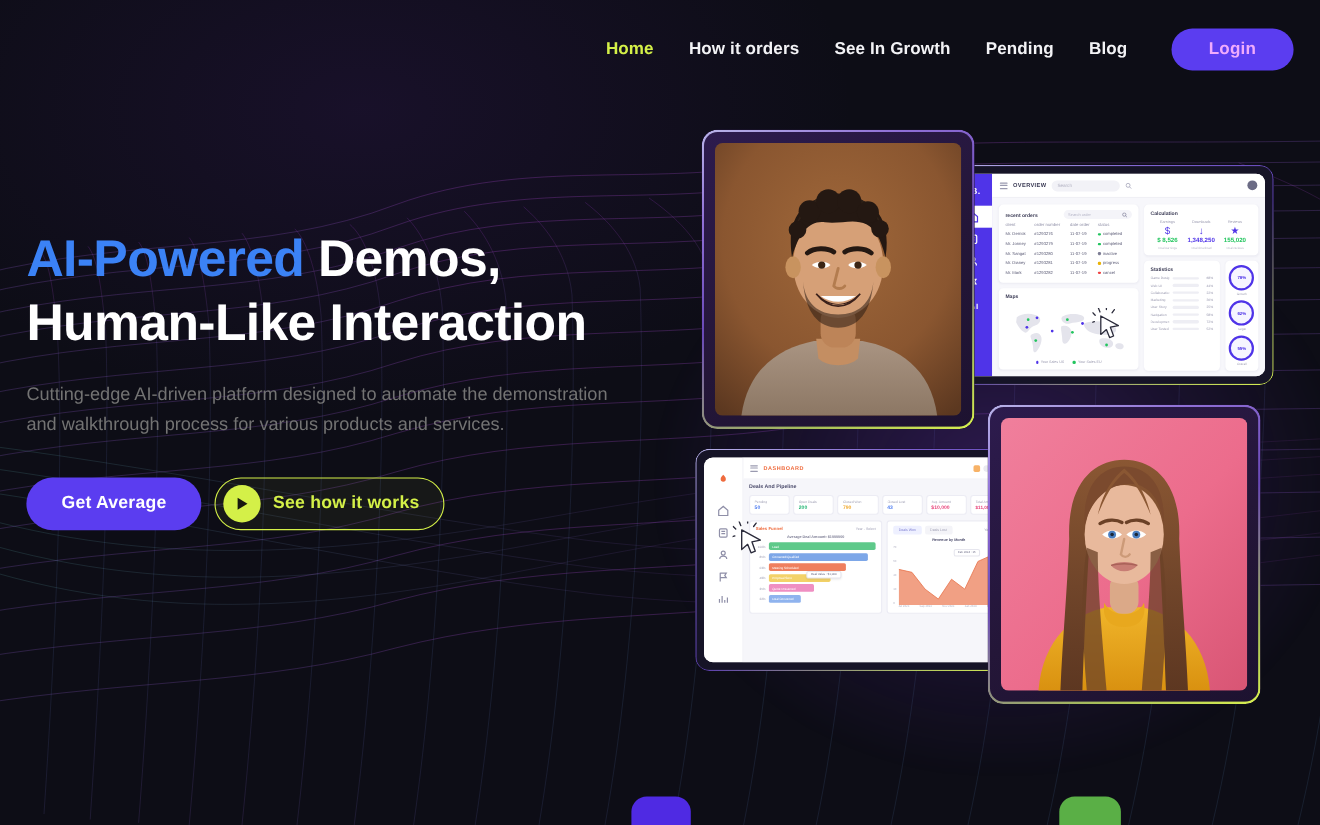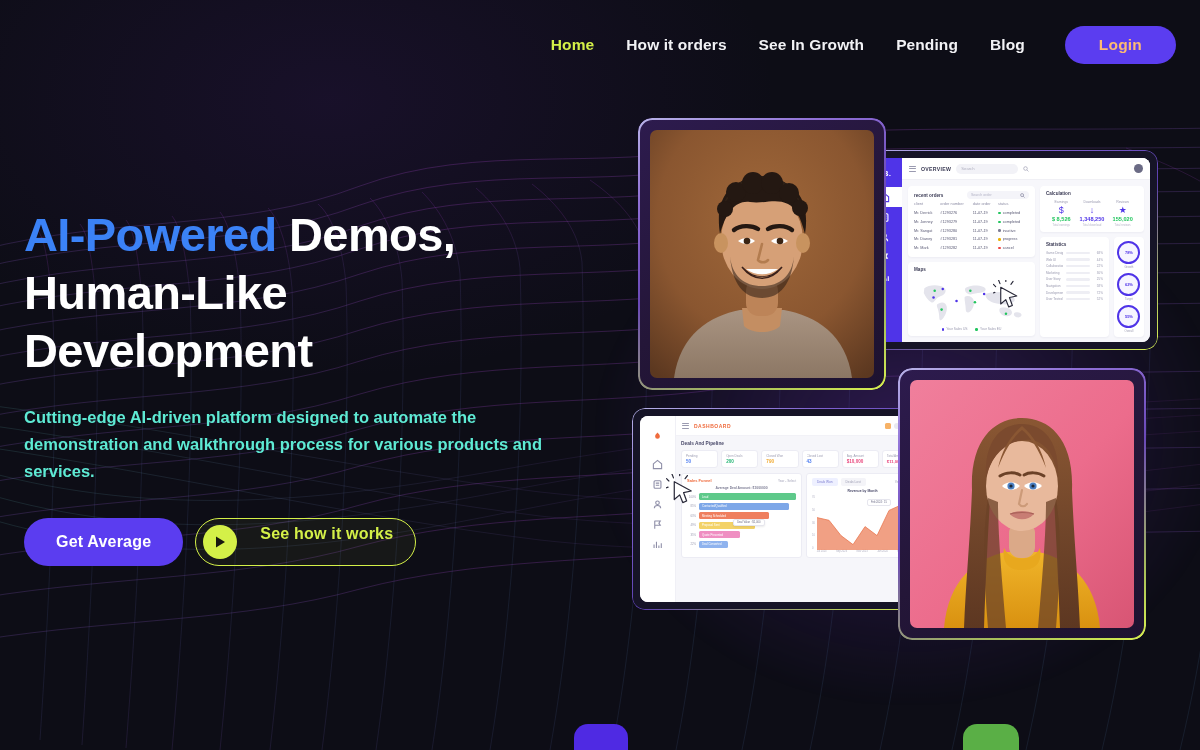--- a/index.html
+++ b/index.html
@@ -57,56 +57,56 @@
   }
   .nav-item {
     color: #f2f2f5; font-size: 15.5px; font-weight: 700;
     padding: 8px 16px; cursor: pointer; white-space: nowrap;
     letter-spacing: 0.1px;
   }
   .nav-item.active { color: #d4f048; }
   .login-btn {
     margin-left: 24px;
     background: #5b3df0;
-    color: #fdba74; font-size: 15.5px; font-weight: 700;
+    color: #f0abfc; font-size: 15.5px; font-weight: 700;
     border: none; border-radius: 24px;
     padding: 10px 34px; cursor: pointer;
     letter-spacing: 0.2px;
   }
 
   
   .hero-left {
     position: absolute; left: 24px; top: 206px;
     width: 580px; z-index: 20;
   }
   .hero-title {
     font-size: 47px; font-weight: 700; line-height: 1.235;
     color: #ffffff; letter-spacing: -0.6px;
     max-width: 510px;
   }
   .hero-title .accent { color: #3b82f6; }
   .hero-sub {
     margin-top: 24px;
     font-size: 16.5px; line-height: 1.62;
-    color: #5eead4; font-weight: 700;
+    color: #737373; font-weight: 400;
     max-width: 535px;
   }
   .hero-actions {
     margin-top: 34px;
     display: flex; align-items: center; gap: 12px;
   }
   .btn-primary {
     background: #5b3df0; color: #fff;
     font-size: 16px; font-weight: 700;
     border: none; border-radius: 26px;
     padding: 15px 32px; cursor: pointer;
     letter-spacing: 0.2px;
   }
   .btn-ghost {
-    display: flex; align-items: flex-start; gap: 23px;
+    display: flex; align-items: center; gap: 11px;
     background: rgba(212,240,72,0.05);
     border: 1.5px solid #d4f048;
     border-radius: 26px;
     padding: 6px 22px 6px 7px;
     cursor: pointer;
   }
   .play-circle {
     width: 34px; height: 34px; border-radius: 50%;
     background: #d4f048;
     display: flex; align-items: center; justify-content: center;
@@ -389,21 +389,21 @@
       <a class="nav-item active">Home</a>
       <a class="nav-item">How it orders</a>
       <a class="nav-item">See In Growth</a>
       <a class="nav-item">Pending</a>
       <a class="nav-item">Blog</a>
       <button class="login-btn">Login</button>
     </nav>
   </header>
 
   <section class="hero-left">
-    <h1 class="hero-title"><span class="accent">AI-Powered</span><span> Demos, Human-Like Development</span></h1>
+    <h1 class="hero-title"><span class="accent">AI-Powered</span><span> Demos, Human-Like Interaction</span></h1>
     <p class="hero-sub">Cutting-edge AI-driven platform designed to automate the demonstration and walkthrough process for various products and services.</p>
     <div class="hero-actions">
       <button class="btn-primary">Get Average</button>
       <div class="btn-ghost">
         <span class="play-circle">
           <svg width="11" height="12" viewBox="0 0 11 12">
               <path d="M1 0.6 L10 6 L1 11.4 Z" fill="#17170f"></path>
             </svg>
         </span>
         <span class="btn-ghost-label">See how it works</span>

